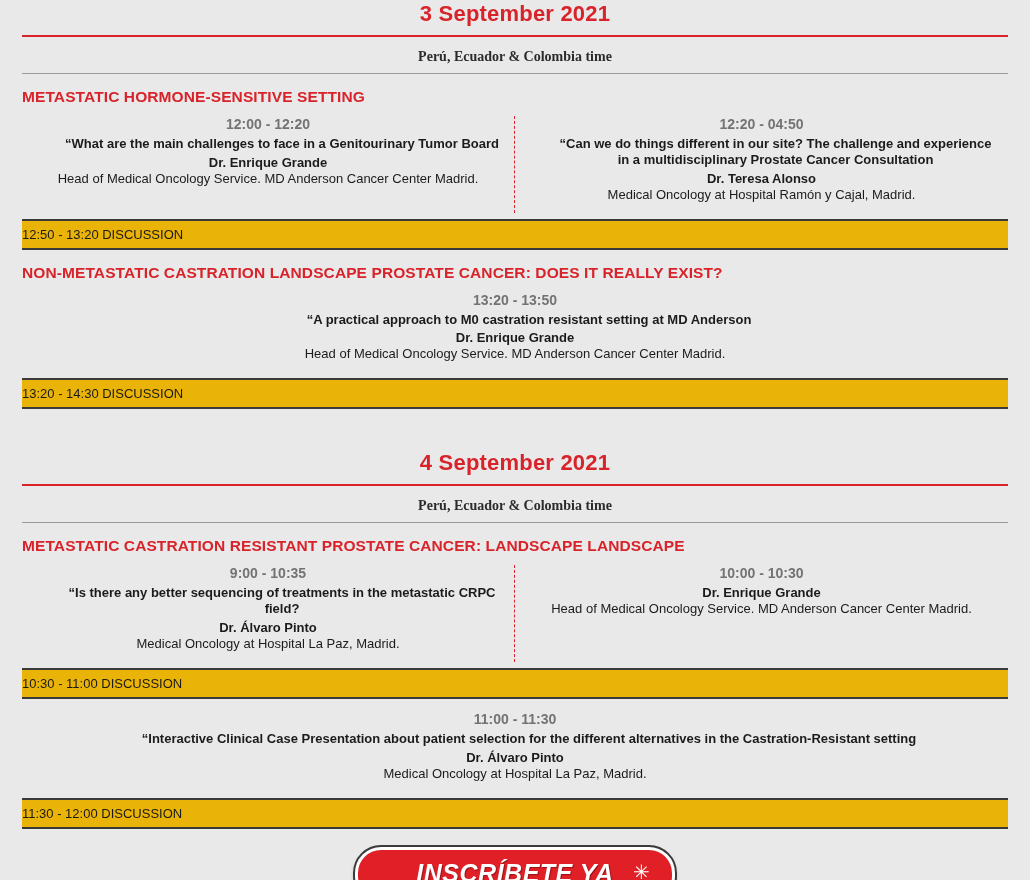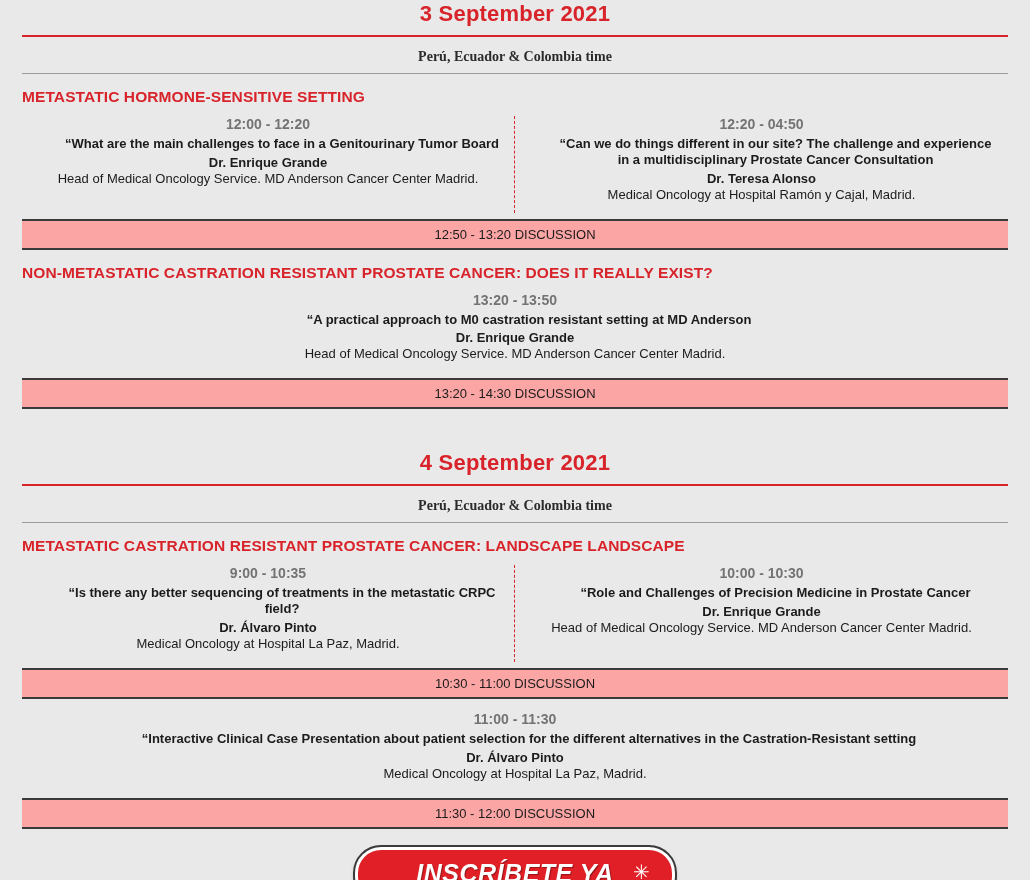--- a/index.html
+++ b/index.html
@@ -96,24 +96,24 @@
     text-align: center;
     font-size: 13px;
     color: #1b1b1b;
     line-height: 1.22;
     margin-top: 1px;
   }
   .single {
     padding: 0 60px 10px 60px;
   }
   .discussion {
-    background: #fca5a5;
+    background: #eab308;
     border-top: 2px solid #3a3a3a;
     border-bottom: 2px solid #3a3a3a;
-    text-align: center;
+    text-align: left;
     font-size: 13px;
     color: #1b1b1b;
     padding: 6px 0 6px 0;
     margin-top: 6px;
   }
   .spacer-lg { height: 40px; }
   .spacer-sm { height: 12px; }
   .cta-wrap {
     display: flex;
     justify-content: center;
@@ -180,21 +180,21 @@
       <div class="col">
         <div class="time">12:20 - 04:50</div>
         <div class="talk-title">“Can we do things different in our site? The challenge and experience in a  multidisciplinary Prostate Cancer Consultation</div>
         <div class="speaker">Dr. Teresa Alonso</div>
         <div class="affil">Medical Oncology at Hospital Ramón y Cajal, Madrid.</div>
       </div>
     </div>
 
     <div class="discussion">12:50 - 13:20 DISCUSSION</div>
 
-    <div class="section-title">NON-METASTATIC CASTRATION RESISTANT PROSTATE CANCER: DOES IT REALLY EXIST?</div>
+    <div class="section-title">NON-METASTATIC CASTRATION LANDSCAPE PROSTATE CANCER: DOES IT REALLY EXIST?</div>
 
     <div class="single">
       <div class="time">13:20 - 13:50</div>
       <div class="talk-title">“A practical approach to M0 castration resistant setting at MD Anderson</div>
       <div class="speaker">Dr. Enrique Grande</div>
       <div class="affil">Head of Medical Oncology Service. MD Anderson Cancer Center Madrid.</div>
     </div>
 
     <div class="discussion">13:20 - 14:30 DISCUSSION</div>
   </div>
@@ -211,21 +211,20 @@
 
     <div class="two-col">
       <div class="col left">
         <div class="time">9:00 - 10:35</div>
         <div class="talk-title">“Is there any better sequencing of treatments in the metastatic CRPC field?</div>
         <div class="speaker">Dr. Álvaro Pinto</div>
         <div class="affil">Medical Oncology at Hospital La Paz, Madrid.</div>
       </div>
       <div class="col">
         <div class="time">10:00 - 10:30</div>
-        <div class="talk-title">“Role and Challenges of Precision Medicine in Prostate Cancer</div>
         <div class="speaker">Dr. Enrique Grande</div>
         <div class="affil">Head of Medical Oncology Service. MD Anderson Cancer Center Madrid.</div>
       </div>
     </div>
 
     <div class="discussion">10:30 - 11:00 DISCUSSION</div>
 
     <div class="spacer-sm"></div>
 
     <div class="single">

